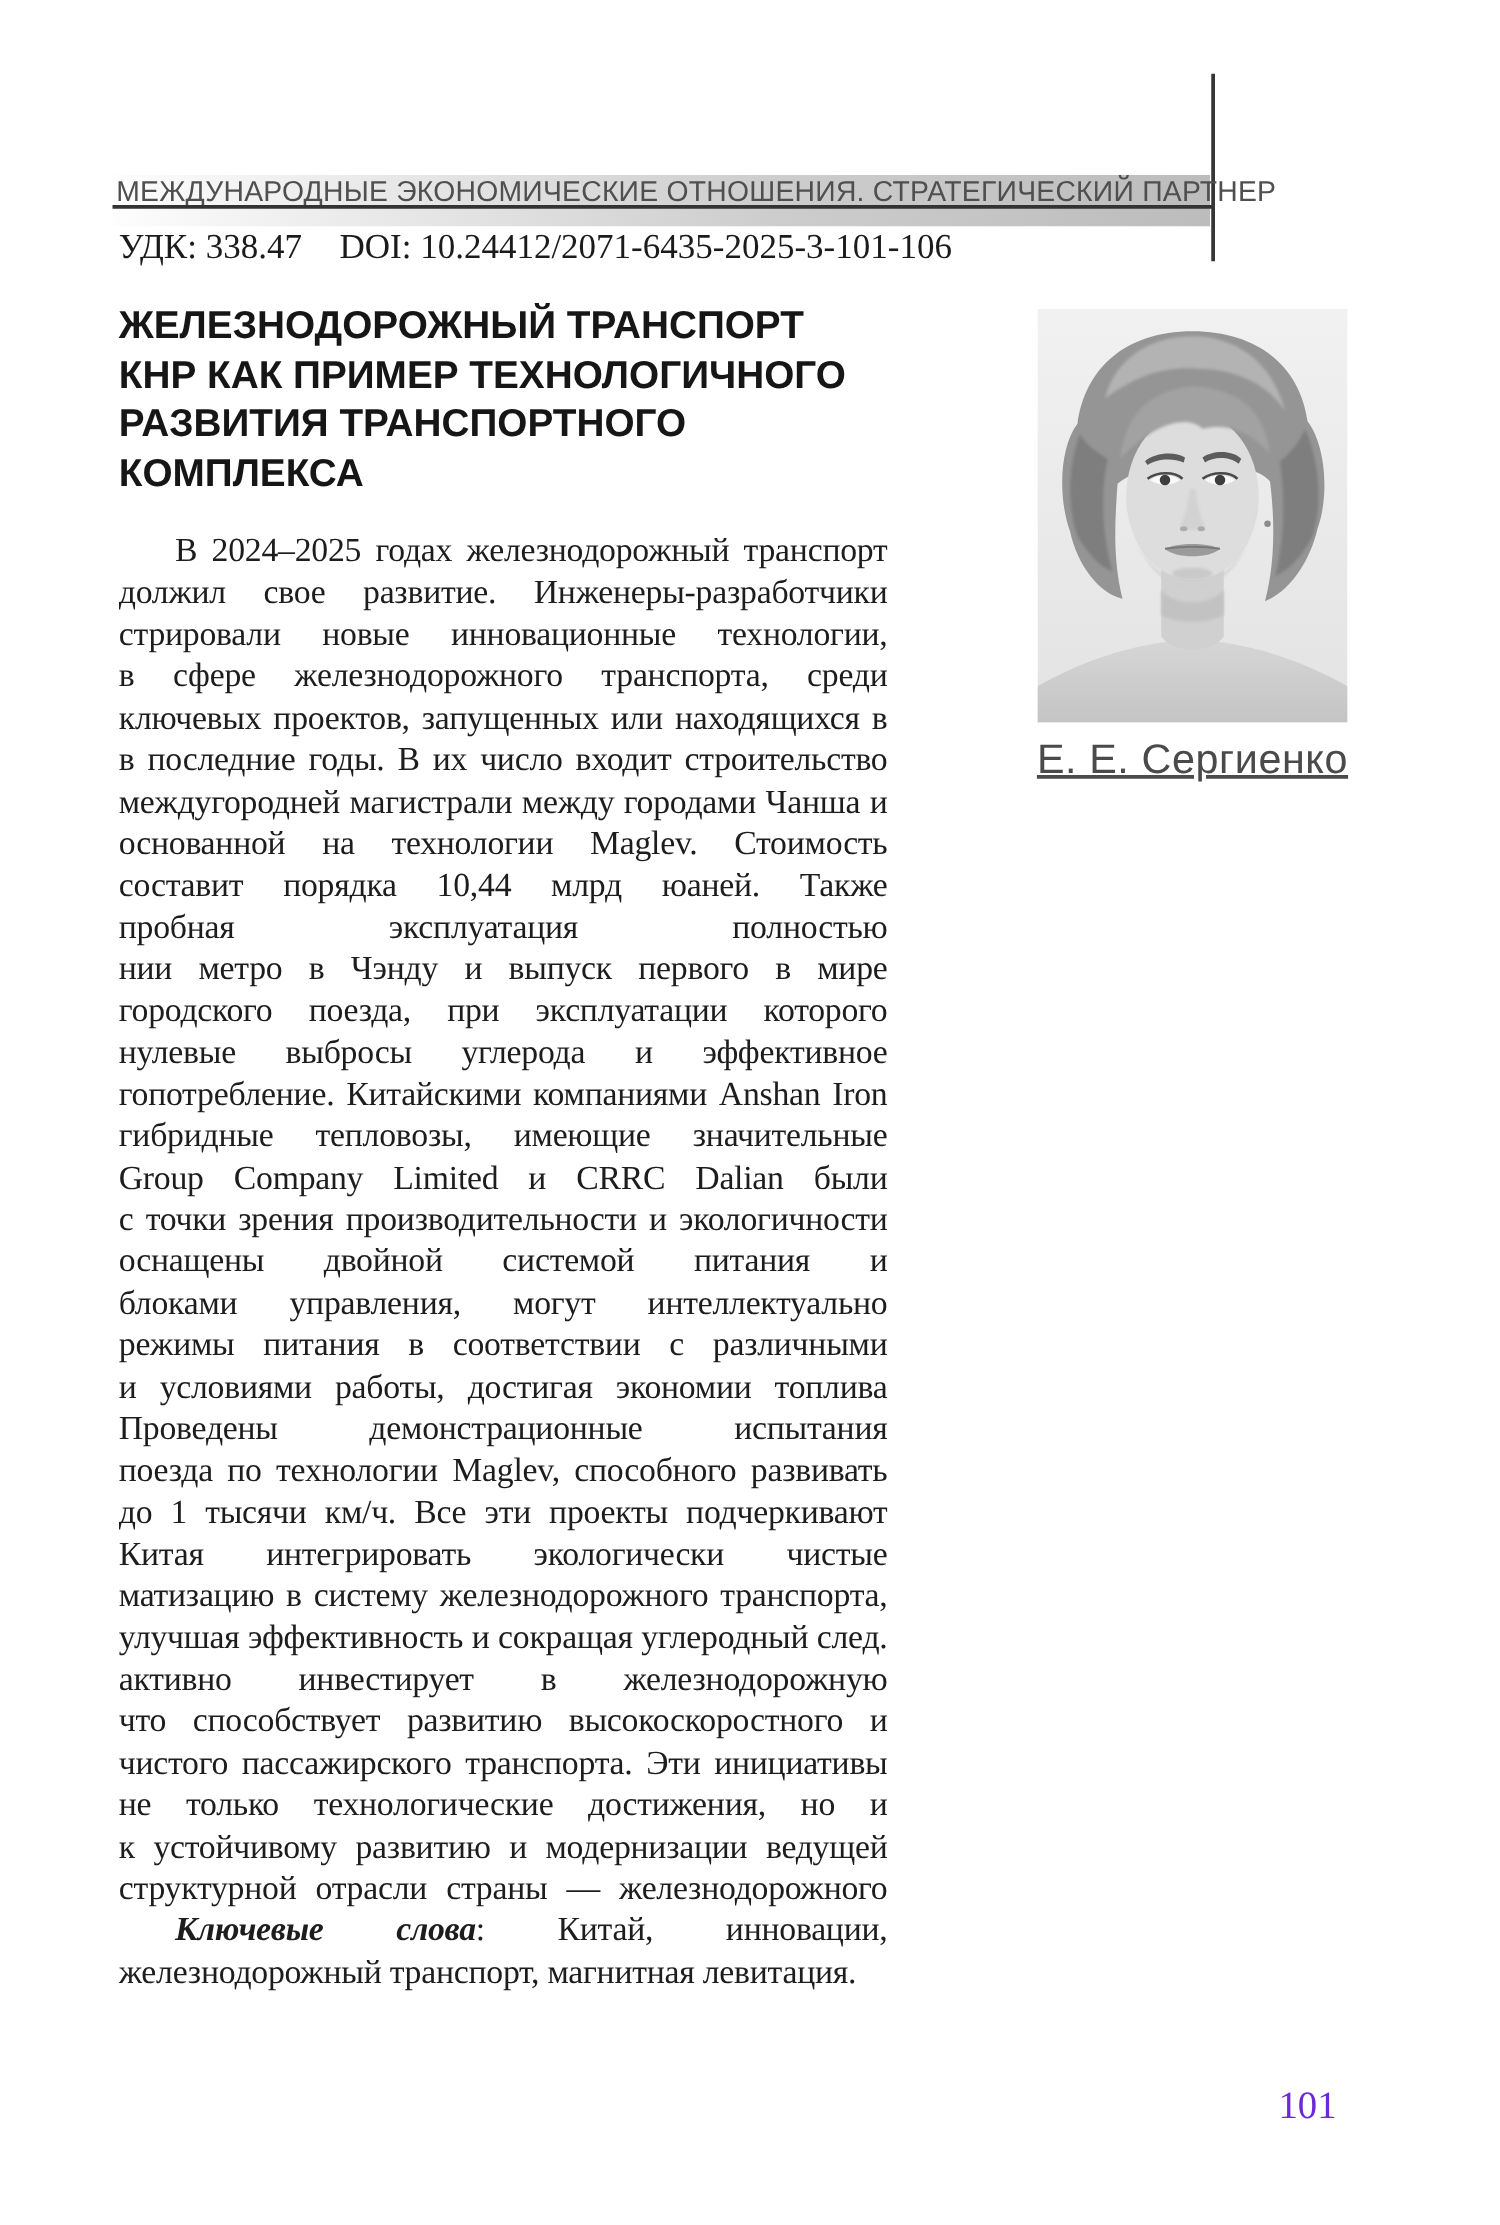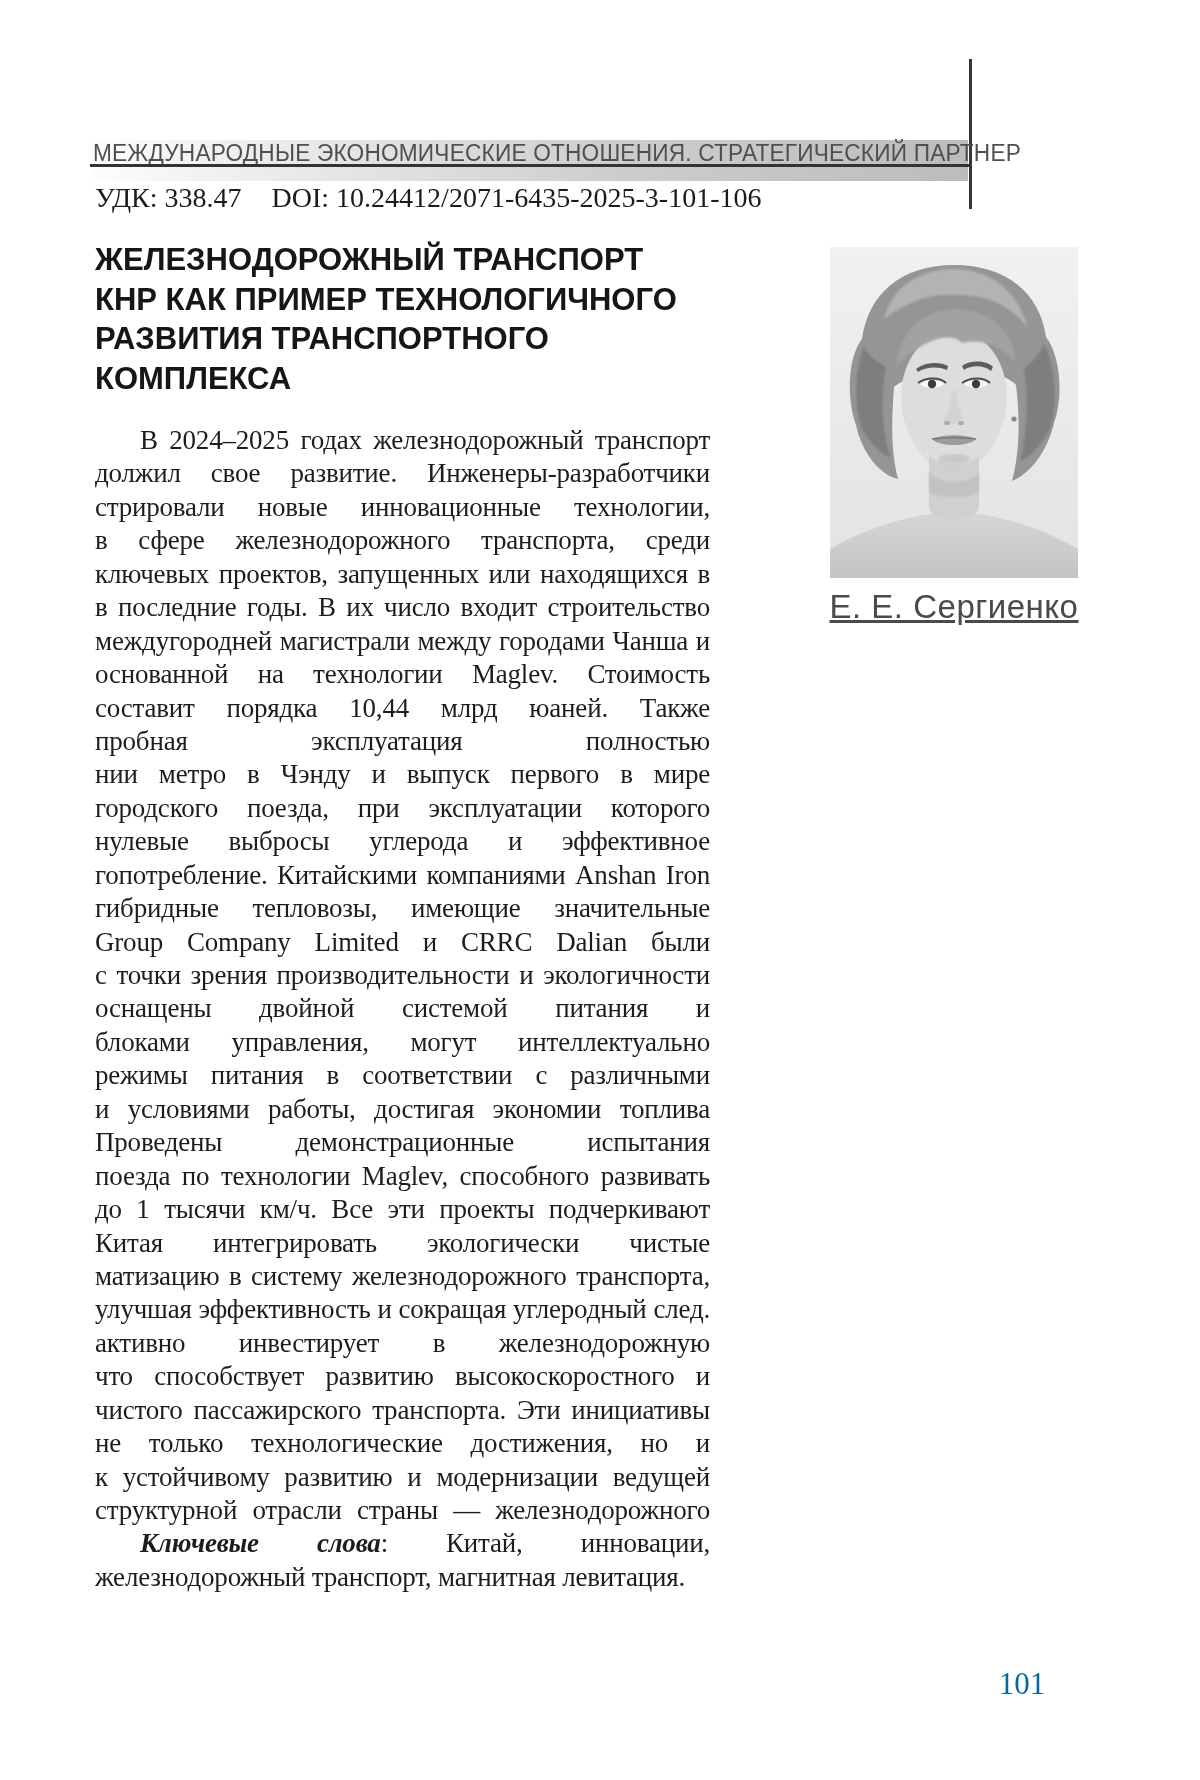--- a/index.html
+++ b/index.html
@@ -37,21 +37,21 @@
     text-decoration:underline;
   }
   .body { position:absolute; left:95px; top:424px; width:615px; font-size:27px; color:#1d1d1d; letter-spacing:-0.2px; }
   .ln {
     height:33.45px; line-height:33.45px; overflow:hidden;
     text-align:justify; text-align-last:justify;
   }
   .ln.indent { text-indent:45px; }
   .ln.left { text-align:left; text-align-last:left; }
   .kw-label { font-weight:bold; font-style:italic; }
-  .pagenum { position:absolute; left:980px; top:1666px; width:84px; text-align:center; font-size:31px; color:#0369a1; }
+  .pagenum { position:absolute; left:1004px; top:1666px; width:84px; text-align:center; font-size:31px; color:#6d28d9; }
 </style>
 </head>
 <body>
 
 <div class="page">
 
   <div class="vline"></div>
 
   <div class="header-bar">
     <span class="ht">МЕЖДУНАРОДНЫЕ ЭКОНОМИЧЕСКИЕ ОТНОШЕНИЯ. СТРАТЕГИЧЕСКИЙ ПАРТНЕР</span>

